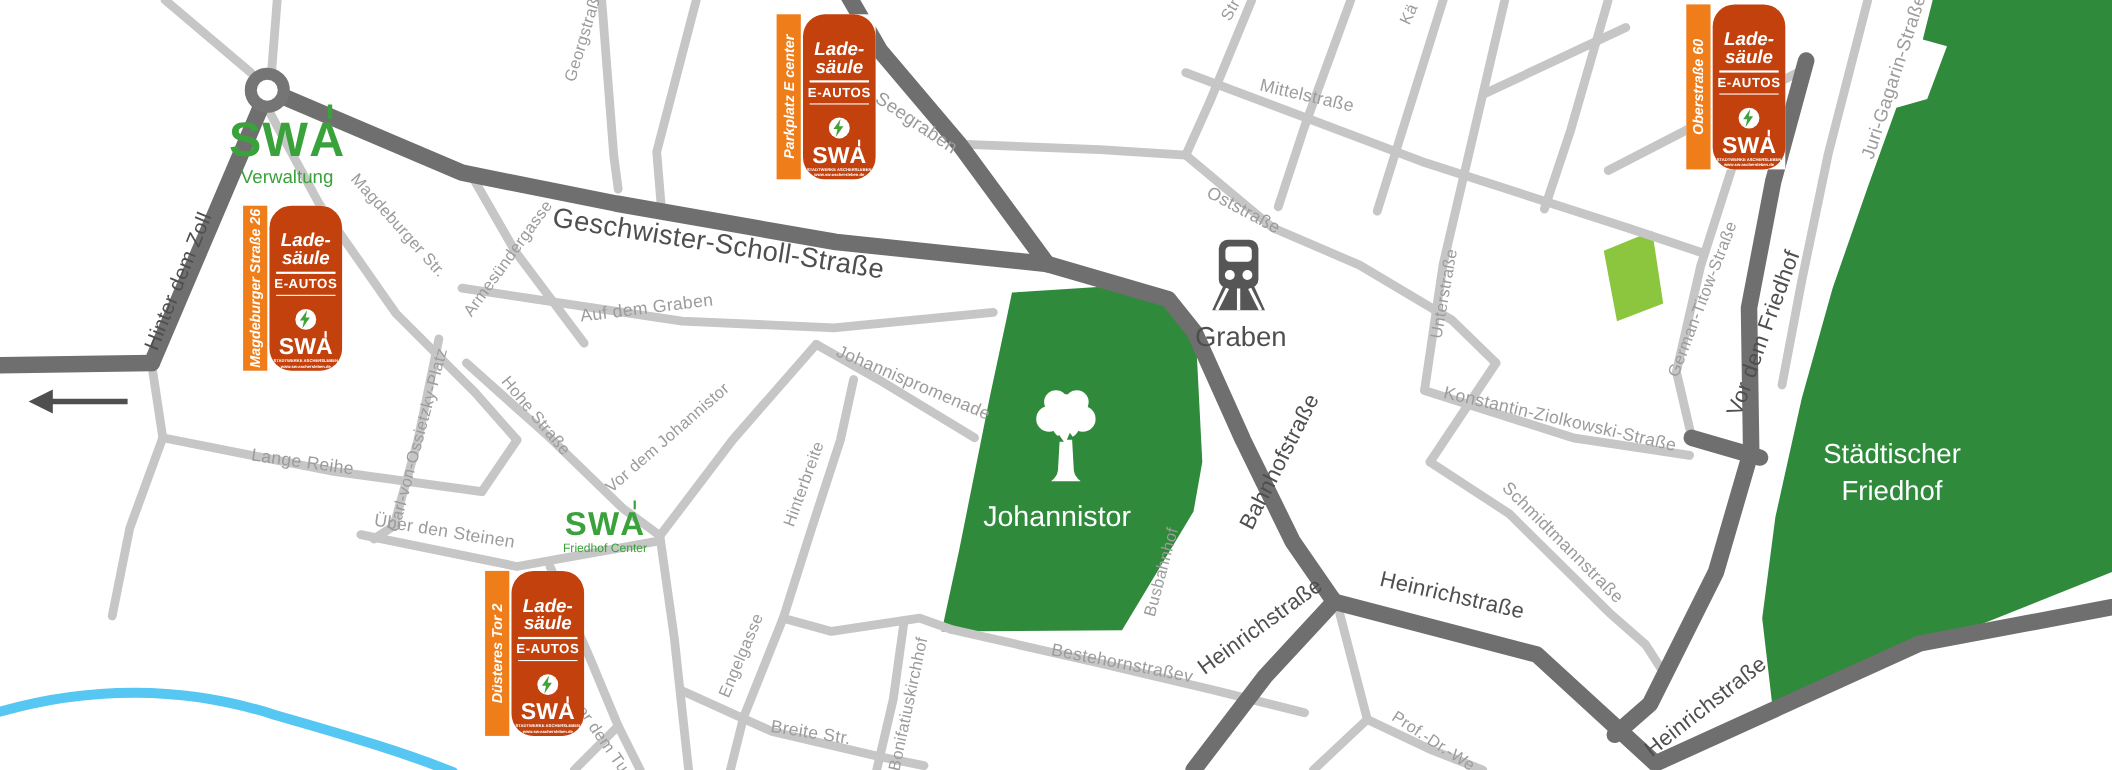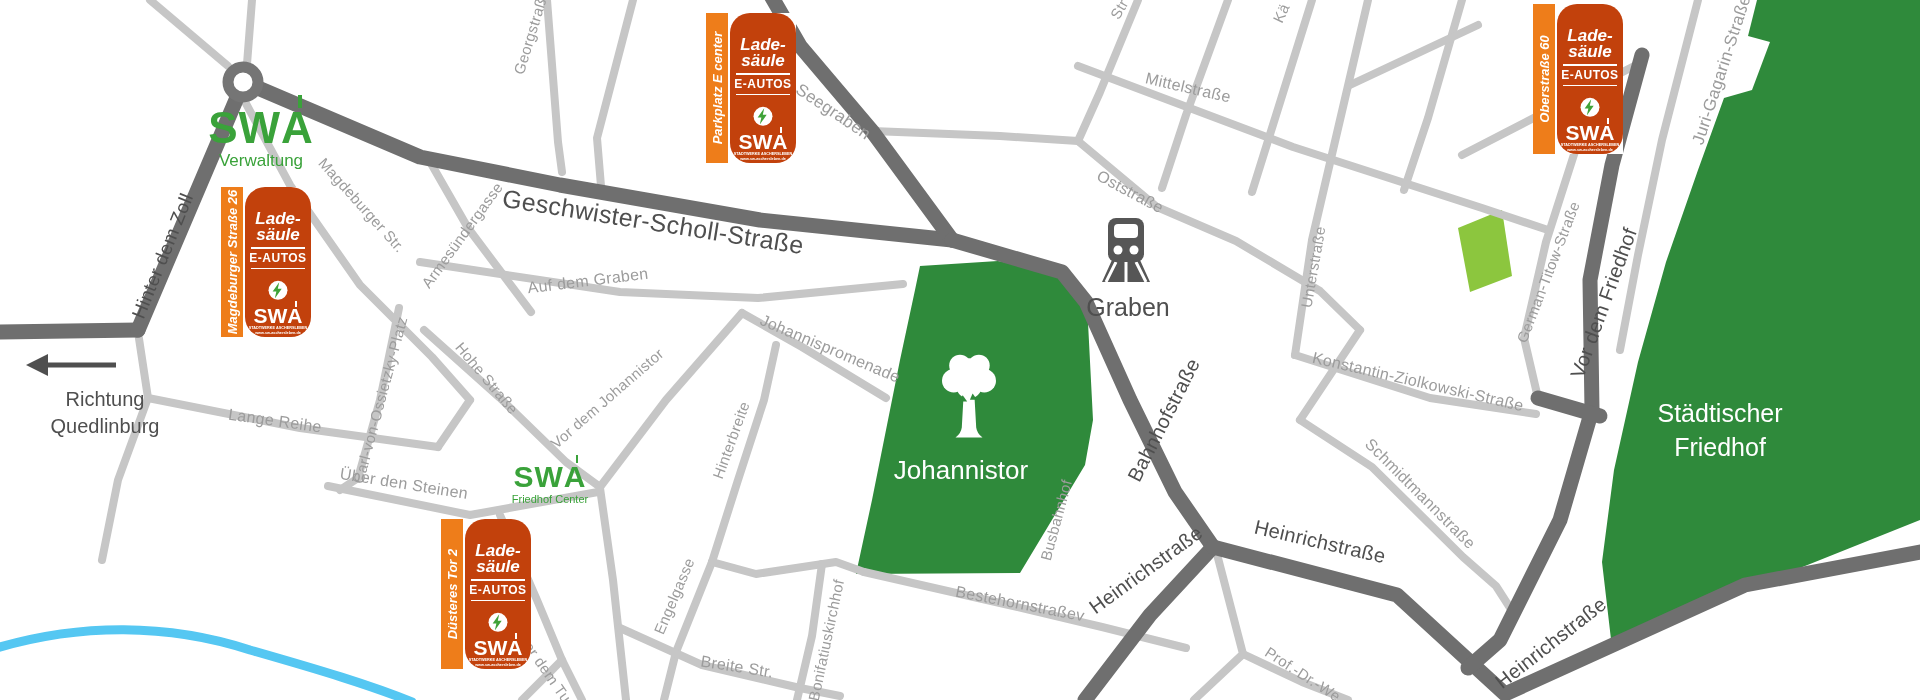--- a/index.html
+++ b/index.html
@@ -156,24 +156,20 @@
     <rect x="10" y="2" width="36" height="44" rx="8" fill="#565656"></rect>
     <rect x="16" y="8" width="24" height="14" rx="4" fill="#fff"></rect>
     <circle cx="20" cy="34" r="4.5" fill="#fff"></circle>
     <circle cx="36" cy="34" r="4.5" fill="#fff"></circle>
   </svg>
 
   <svg id="direction-arrow" width="100" height="30" viewBox="0 0 100 30">
     <line x1="92" y1="15" x2="20" y2="15" stroke="#4f4f4f" stroke-width="5"></line>
     <polygon points="2,15 24,4 24,26" fill="#4f4f4f"></polygon>
   </svg>
-  <div id="direction">
-    <div>Richtung</div>
-    <div>Quedlinburg</div>
-  </div>
 
   <div id="street-labels">
       <div class="street maj" style="left: 163px; top: 256px; font-size: 19px; transform: translate(-50%, -50%) rotate(-68deg);">Hinter dem Zoll</div>
       <div class="street min" style="left: 362px; top: 205px; font-size: 15px; transform: translate(-50%, -50%) rotate(48deg);">Magdeburger Str.</div>
       <div class="street min" style="left: 531px; top: 32px; font-size: 15px; transform: translate(-50%, -50%) rotate(-73deg);">Georgstraße</div>
       <div class="street maj" style="left: 653px; top: 222px; font-size: 25px; transform: translate(-50%, -50%) rotate(9deg);">Geschwister-Scholl-Straße</div>
       <div class="street min" style="left: 833px; top: 112px; font-size: 17px; transform: translate(-50%, -50%) rotate(34deg);">Seegraben</div>
       <div class="street min" style="left: 462px; top: 235px; font-size: 15px; transform: translate(-50%, -50%) rotate(-54deg);">Armesündergasse</div>
       <div class="street min" style="left: 588px; top: 281px; font-size: 16px; transform: translate(-50%, -50%) rotate(-7deg);">Auf dem Graben</div>
       <div class="street min" style="left: 830px; top: 349px; font-size: 16px; transform: translate(-50%, -50%) rotate(23deg);">Johannispromenade</div>

